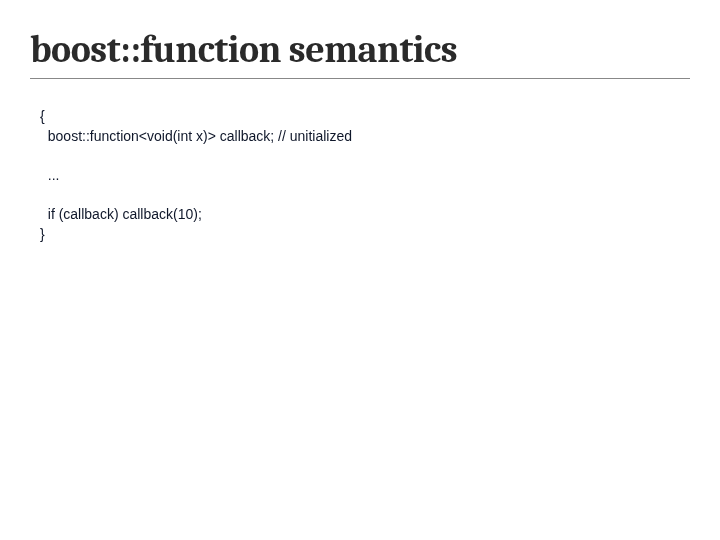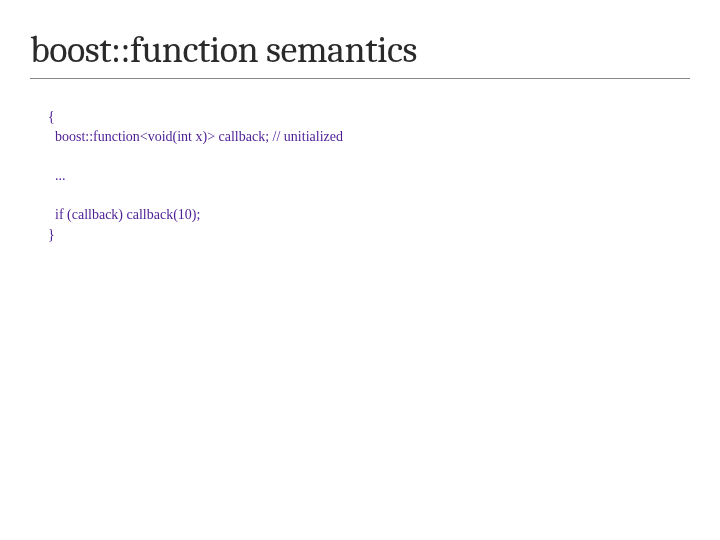--- a/index.html
+++ b/index.html
@@ -11,37 +11,37 @@
     font-family: Cambria, Georgia, "Times New Roman", serif;
     color: #222;
     overflow: hidden;
   }
   .slide {
     box-sizing: border-box;
     padding: 28px 30px 20px 30px;
   }
   .title {
     font-size: 38px;
-    font-weight: 400;
+    font-weight: 700;
     color: #2a2a2a;
     letter-spacing: -0.5px;
     margin: 0 0 6px 0;
   }
   .rule {
     border: none;
     border-top: 1px solid #888;
     margin: 0 0 28px 0;
   }
   .code {
-    font-family: Liberation Serif, serif;
+    font-family: Liberation Sans, sans-serif;
     font-size: 14px;
     line-height: 1.4;
     white-space: pre;
-    color: #4c1d95;
-    margin-left: 18px;
+    color: #0f172a;
+    margin-left: 10px;
   }
 </style>
 </head>
 <body>
 
 <div class="slide">
   <h1 class="title">boost::function semantics</h1>
   <hr class="rule">
   <div class="code"><span>{</span>
 <span>  boost::function&lt;void(int x)&gt; callback; // unitialized</span>

